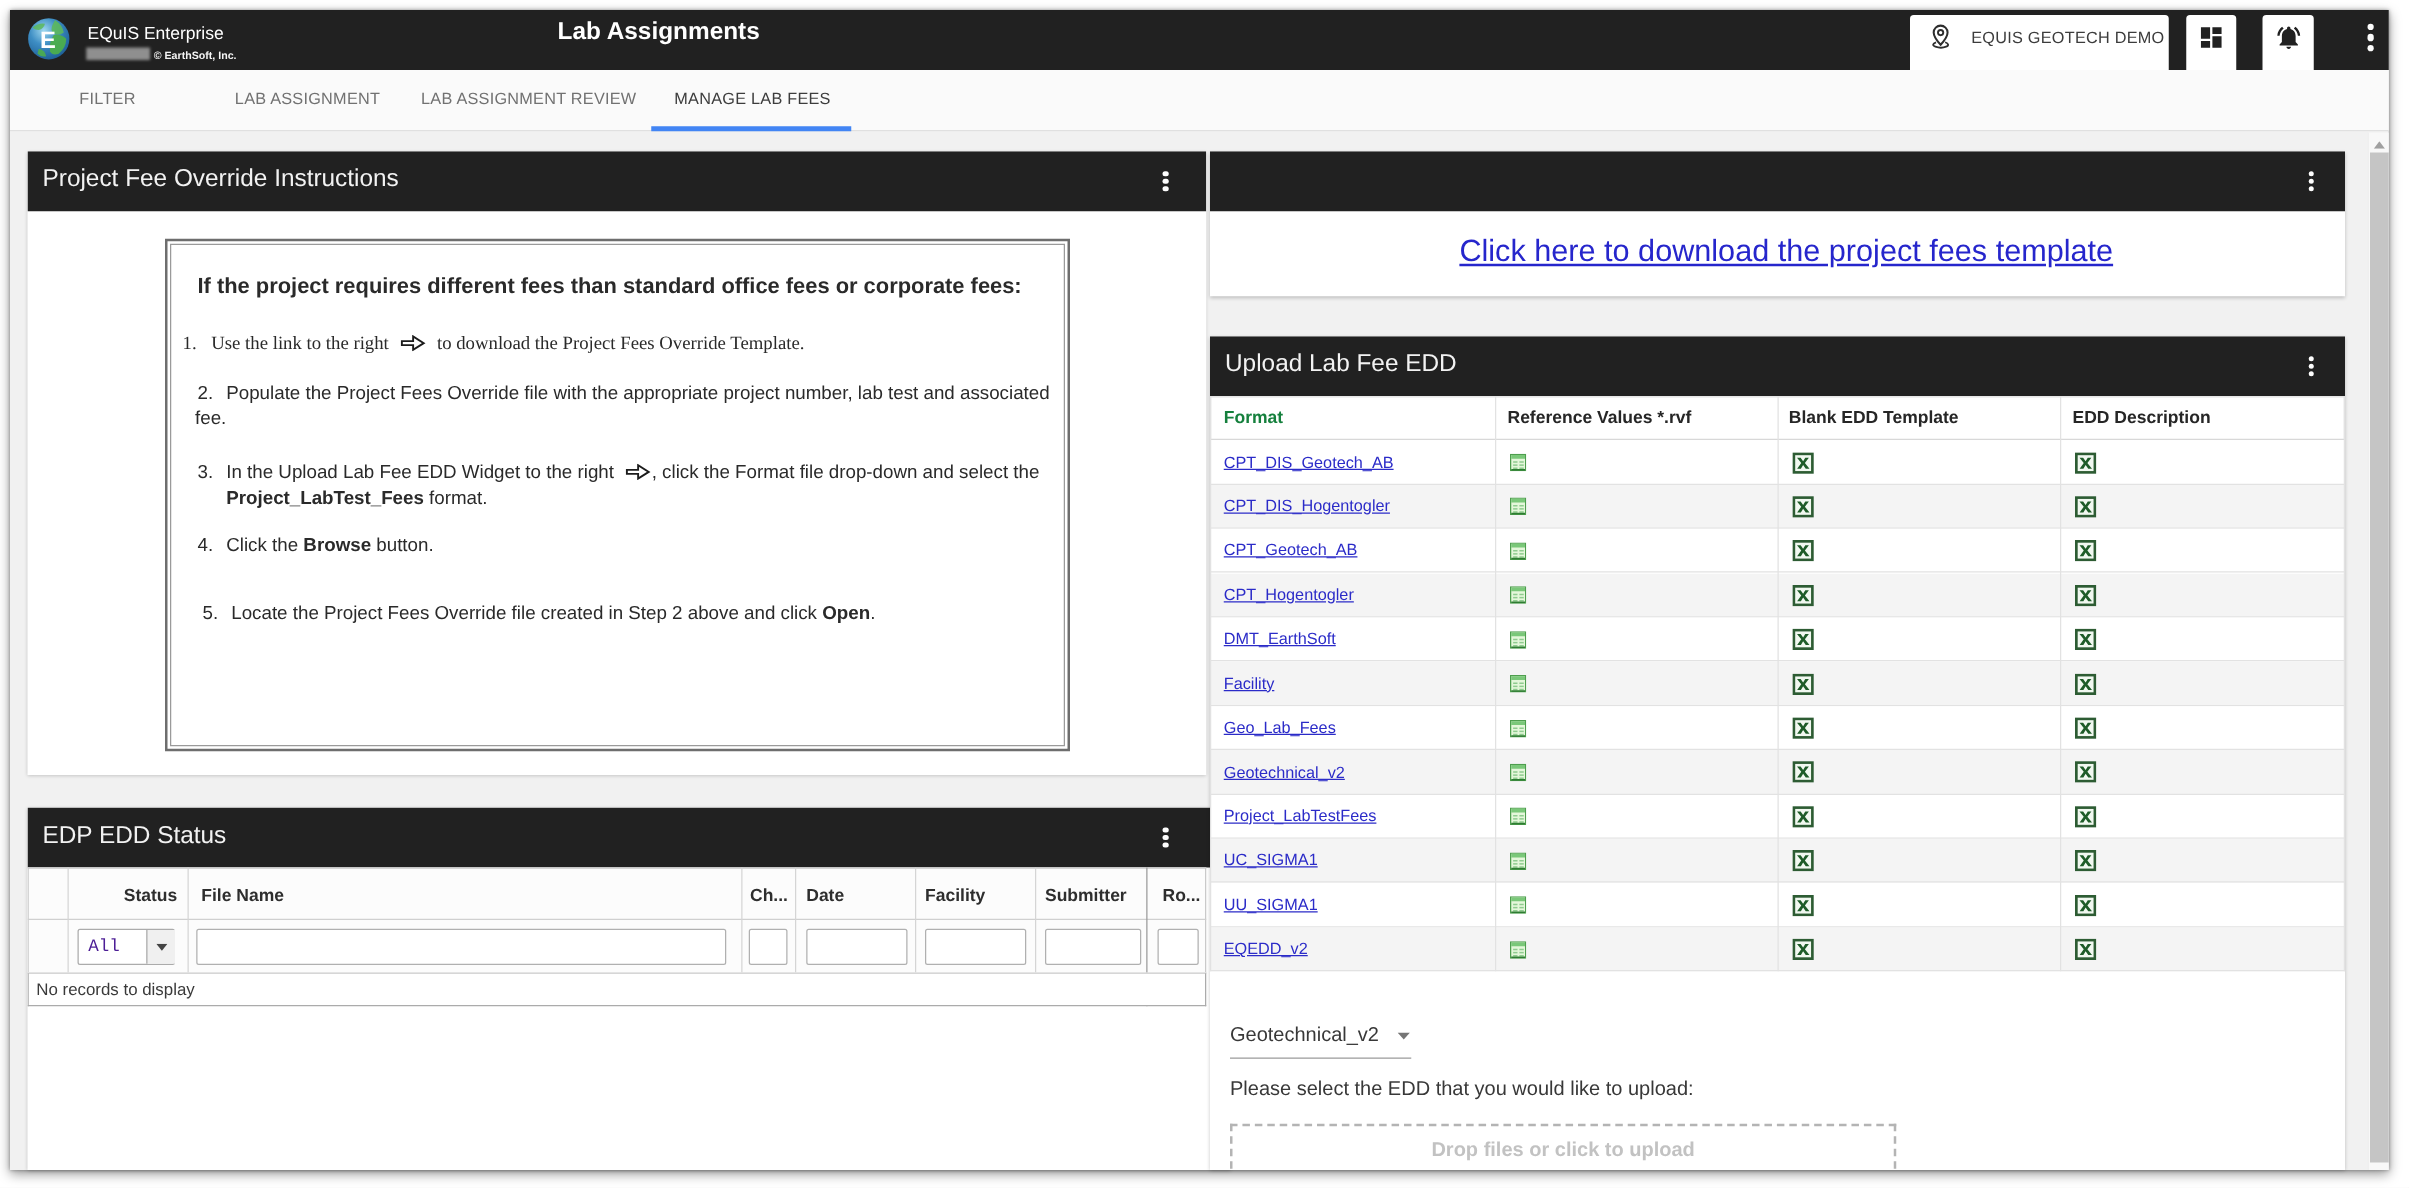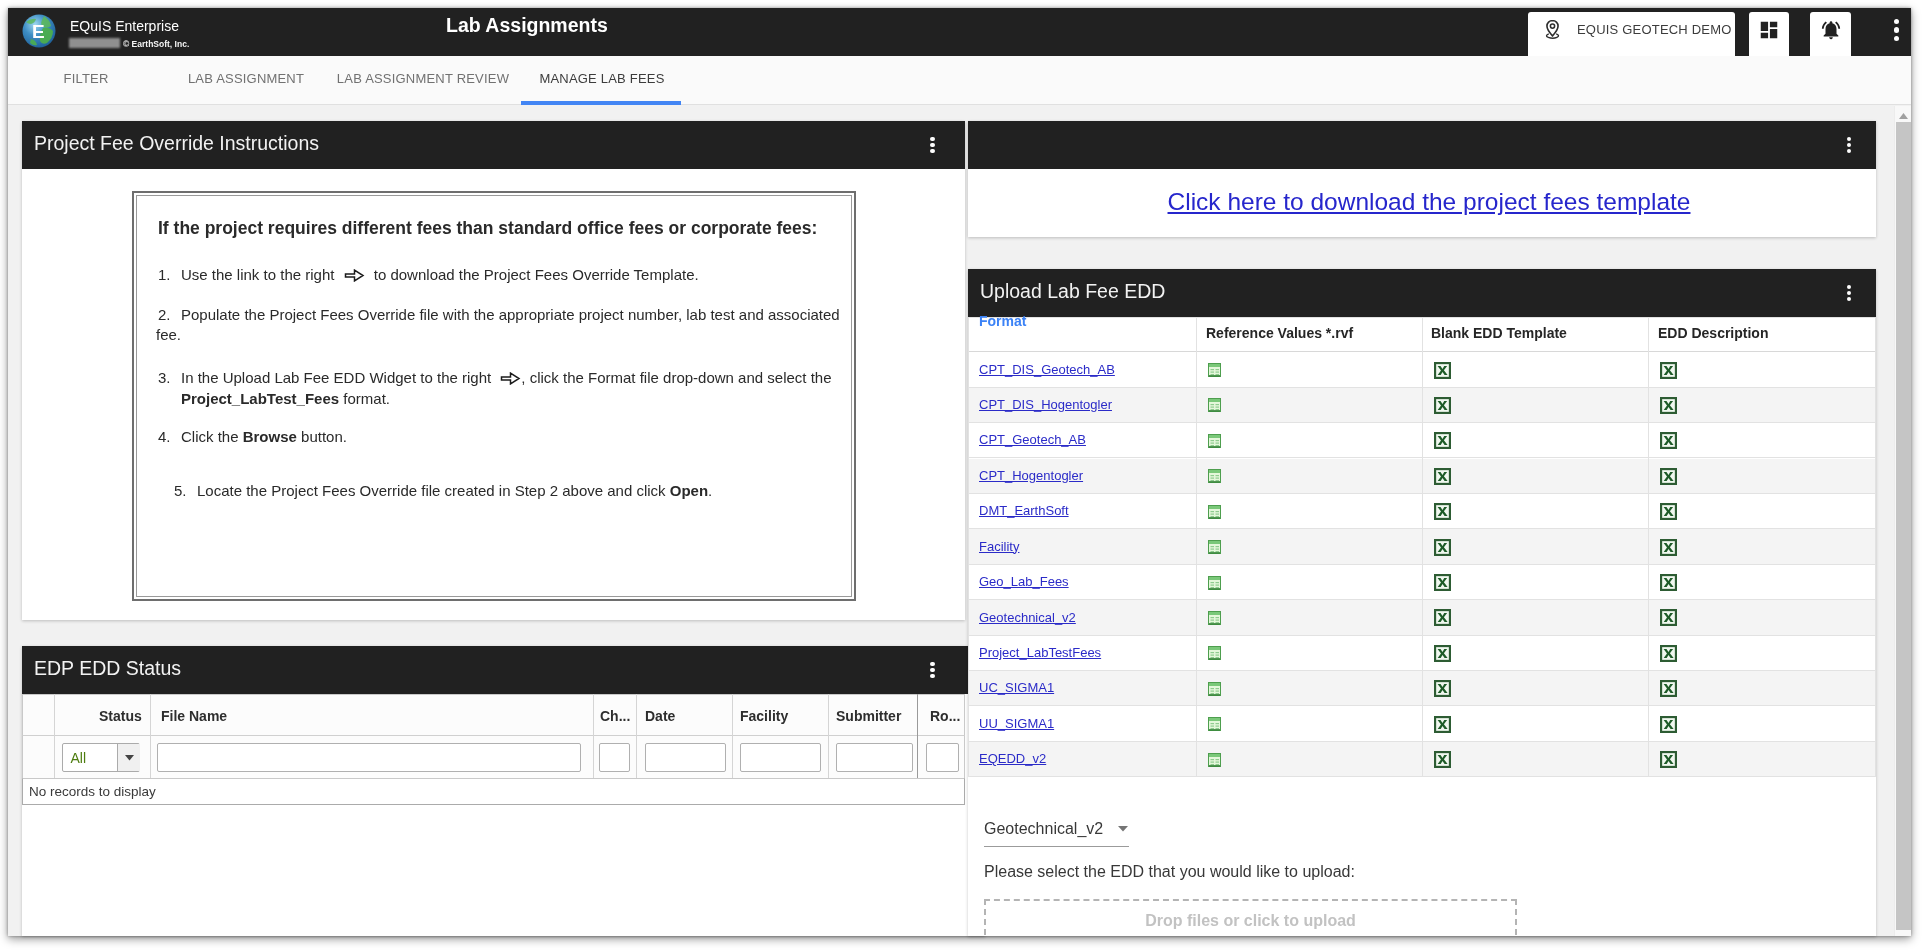--- a/index.html
+++ b/index.html
@@ -104,31 +104,31 @@
       <div class="kebab" style="left:908.4px;">
           <i></i>
           <i></i>
           <i></i>
         </div>
       </div>
     <div class="abs" style="left:110px;top:70px;width:724px;height:410px;border:2px solid #6e6e6e;">
       <div class="abs" style="left:2px;top:2px;right:2px;bottom:2px;border:1px solid #9a9a9a;"></div>
     </div>
     <div class="ln" style="left:136px;top:98px;font-size:17.5px;font-weight:bold;">If the project requires different fees than standard office fees or corporate fees:</div>
-    <div class="ln" style="left:136px;top:145px;"><span class="num">1.</span>Use the link to the right <svg style="vertical-align:-2px;margin:0 5px;" width="21" height="13" viewBox="0 0 21 13">
+    <div class="ln" style="left:124px;top:145px;font-family:Liberation Serif, serif;"><span class="num">1.</span>Use the link to the right <svg style="vertical-align:-2px;margin:0 5px;" width="21" height="13" viewBox="0 0 21 13">
           <path d="M1.5 4.9 H10.5 V1.1 L19 6.5 L10.5 11.9 V8.1 H1.5 Z" fill="#fff" stroke="#1c1c1c" stroke-width="1.5"></path>
         </svg> to download the Project Fees Override Template.</div>
     <div class="ln" style="left:136px;top:185px;"><span class="num">2.</span>Populate the Project Fees Override file with the appropriate project number, lab test and associated</div>
     <div class="ln" style="left:134px;top:205px;">fee.</div>
     <div class="ln" style="left:136px;top:248px;"><span class="num">3.</span>In the Upload Lab Fee EDD Widget to the right <svg style="vertical-align:-2px;margin-left:5px;margin-right:0;" width="21" height="13" viewBox="0 0 21 13">
           <path d="M1.5 4.9 H10.5 V1.1 L19 6.5 L10.5 11.9 V8.1 H1.5 Z" fill="#fff" stroke="#1c1c1c" stroke-width="1.5"></path>
         </svg>, click the Format file drop-down and select the</div>
     <div class="ln" style="left:159px;top:269px;"><b>Project_LabTest_Fees</b> format.</div>
     <div class="ln" style="left:136px;top:307px;"><span class="num">4.</span>Click the <b>Browse</b> button.</div>
-    <div class="ln" style="left:152px;top:361px;"><span class="num">5.</span>Locate the Project Fees Override file created in Step 2 above and click <b>Open</b>.</div>
+    <div class="ln" style="left:140px;top:361px;"><span class="num">5.</span>Locate the Project Fees Override file created in Step 2 above and click <b>Open</b>.</div>
   </div>
 
   <div class="widget" style="left:14px;top:638px;width:963px;height:290px;overflow:hidden;">
     <div class="whdr">
         <div class="wtitle">EDP EDD Status</div>
       <div class="kebab" style="left:908.4px;">
           <i></i>
           <i></i>
           <i></i>
         </div>
@@ -147,21 +147,21 @@
 
     <div class="gline" style="left:32px;top:48px;width:1px;height:84px;background:#d5d5d5;"></div>
     <div class="gline" style="left:128px;top:48px;width:1px;height:84px;background:#d5d5d5;"></div>
     <div class="gline" style="left:571px;top:48px;width:1px;height:84px;background:#d5d5d5;"></div>
     <div class="gline" style="left:614px;top:48px;width:1px;height:84px;background:#d5d5d5;"></div>
     <div class="gline" style="left:710px;top:48px;width:1px;height:84px;background:#d5d5d5;"></div>
     <div class="gline" style="left:806px;top:48px;width:1px;height:84px;background:#d5d5d5;"></div>
     <div class="gline" style="left:895px;top:48px;width:1px;height:111px;background:#9a9a9a;"></div>
 
     <div class="abs" style="left:39.5px;top:97px;width:78px;height:29px;background:#fff;border:1px solid #ababab;border-radius:2px;">
-      <div class="abs" style="left:8px;top:6px;font-size:14px;color:#4d7c0f;">All</div>
+      <div class="abs" style="left:8px;top:6px;font-size:14px;color:#4c1d95;font-family:Liberation Mono, monospace;">All</div>
       <div class="abs" style="left:54px;top:0;width:23px;height:27px;background:#f0f0f0;border-left:1px solid #ababab;">
         <svg class="abs" style="left:7px;top:11px" width="9" height="6">
             <polygon points="0,0 9,0 4.5,5.5" fill="#444"></polygon>
           </svg>
       </div>
     </div>
     <div class="finput" style="left:134.5px;top:97px;width:424px;"></div>
     <div class="finput" style="left:577px;top:97px;width:31px;"></div>
     <div class="finput" style="left:623px;top:97px;width:81px;"></div>
     <div class="finput" style="left:718px;top:97px;width:81px;"></div>
@@ -189,21 +189,21 @@
     <div class="whdr">
         <div class="wtitle">Upload Lab Fee EDD</div>
       <div class="kebab" style="left:878.9px;">
           <i></i>
           <i></i>
           <i></i>
         </div>
       </div>
 
     <div class="abs" style="left:0;top:48px;width:908px;height:35px;background:#fff;border:1px solid #e2e2e2;border-bottom:1px solid #d8d8d8;"></div>
-    <div class="ghead" style="left:11px;top:44px;color:#3b82f6;">Format</div>
+    <div class="ghead" style="left:11px;top:56px;color:#15803d;">Format</div>
     <div class="ghead" style="left:238px;top:56px;color:#262626;">Reference Values *.rvf</div>
     <div class="ghead" style="left:463px;top:56px;color:#262626;">Blank EDD Template</div>
     <div class="ghead" style="left:690px;top:56px;color:#262626;">EDD Description</div>
 
     <div class="abs" style="left:0;top:83.3px;width:908px;height:35.4px;background:#ffffff;border-bottom:1px solid #e2e2e2;"></div>
       <div class="abs blink" style="left:11px;top:92.5px;">CPT_DIS_Geotech_AB</div>
       <svg class="cellic" style="left:240px;top:94px" width="13" height="14" viewBox="0 0 13 14">
         <rect x="0.5" y="0.5" width="12" height="13" fill="#e4f7da" stroke="#4e9e4e"></rect>
         <rect x="1" y="1" width="11" height="3" fill="#7ac879"></rect>
         <rect x="2.5" y="6" width="3.5" height="1.2" fill="#8fcc8f"></rect>

